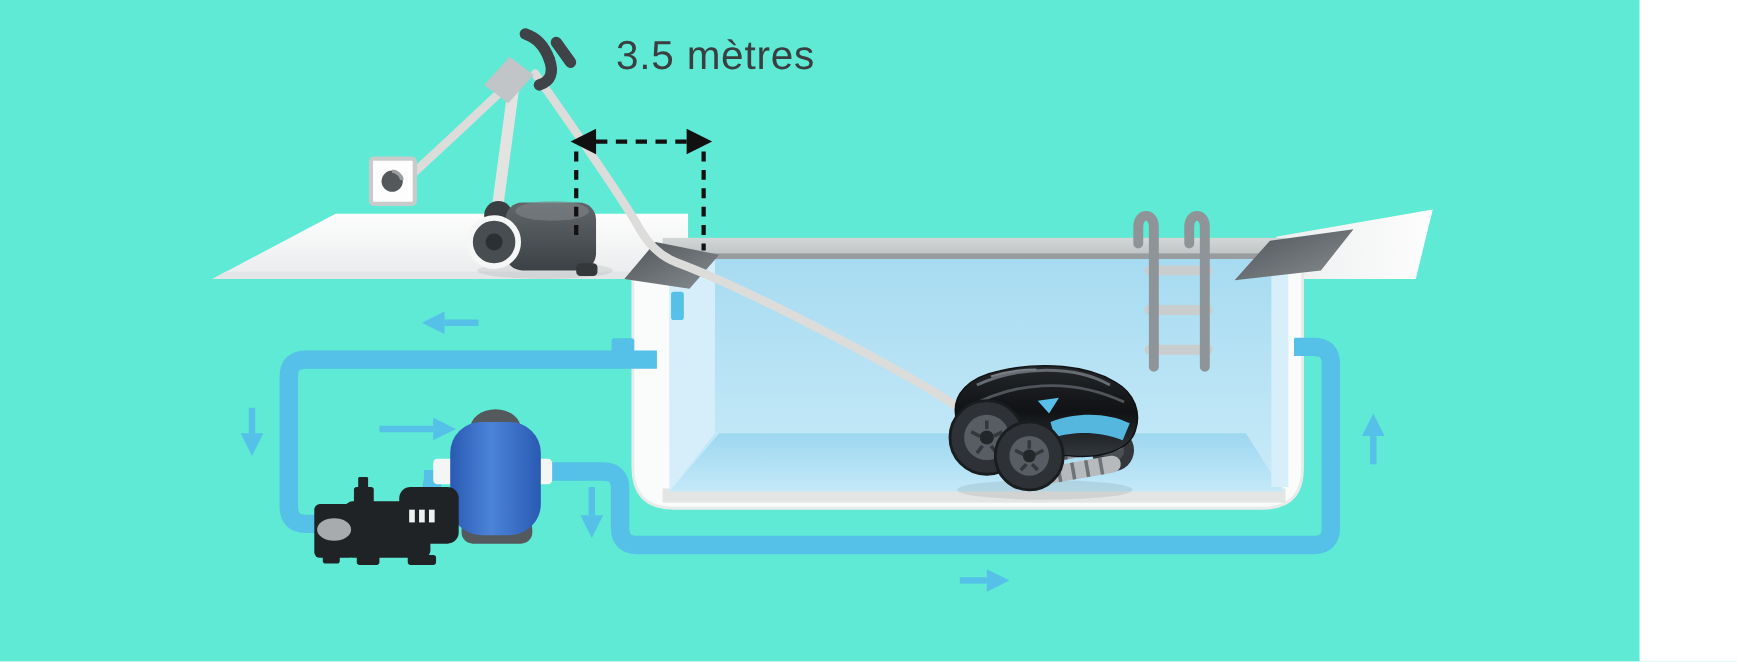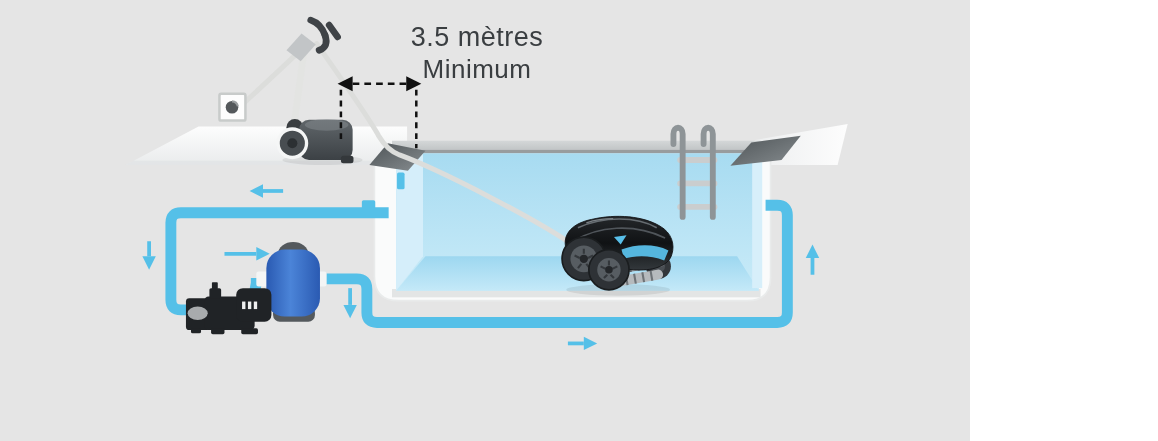--- a/index.html
+++ b/index.html
@@ -1,17 +1,17 @@
 <!DOCTYPE html>
 <html style="--c-pipe: #55C0E8; --c-arrow: #55C0E8; --c-water-top: #A7DBF1; --c-water-bottom: #C9EBF8; --c-floor-top: #9DD7F0; --c-floor-bottom: #C4E9F8; --c-wall-light: #D5EEFA; --c-filter-blue: #3A6FC6; --c-equipment-dark: #202326; --c-coping: #5F6568; --c-cable: #DCDDDB; --c-robot-accent: #58BFE9; --c-measure: #111111; --c-text: #3A3E41;"><head>
 <meta charset="utf-8">
 <style>
   html,body{margin:0;padding:0;background:#ffffff;}
   .canvas{
-    position:relative;width:970px;height:441px;background:#e5e5e5;overflow:hidden;
+    position:relative;width:1093px;height:441px;background:#5eead4;overflow:hidden;
     font-family:"Liberation Sans", sans-serif;
   }
   .scene{position:absolute;inset:0;}
   .label{
     position:absolute;left:372px;width:210px;text-align:center;
     color:var(--c-text,#3A3E41);letter-spacing:.5px;
   }
   .label.l1{top:22px;font-size:27px;}
   .label.l2{top:54px;font-size:26px;}
   .pipe{stroke:var(--c-pipe,#55C0E8);stroke-width:13;fill:none;}
@@ -231,14 +231,13 @@
     <g>
       <line class="dash" x1="421" y1="100" x2="486" y2="100" stroke-dasharray="8 6"></line>
       <polygon class="mhead" points="403,100 421,91 421,109"></polygon>
       <polygon class="mhead" points="503,100 485,91 485,109"></polygon>
       <line class="dash" x1="407" y1="107" x2="407" y2="168" stroke-dasharray="7 6"></line>
       <line class="dash" x1="497" y1="107" x2="497" y2="177" stroke-dasharray="7 6"></line>
     </g>
   </svg>
 
   <div class="label l1">3.5 mètres</div>
-  <div class="label l2">Minimum</div>
 </div>
 
 </body></html>

